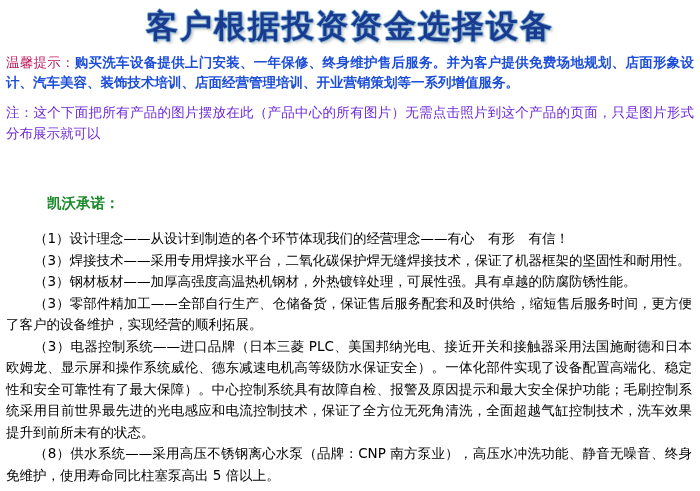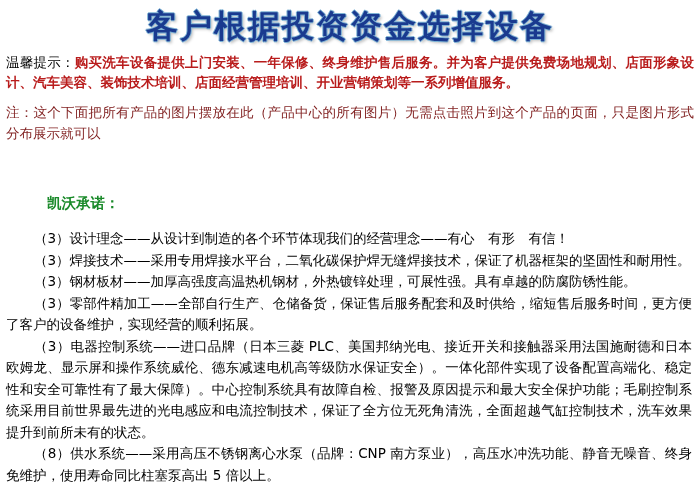--- a/index.html
+++ b/index.html
@@ -42,29 +42,29 @@
     color: #000000;
     margin: 0;
     padding: 0 6px;
     text-align: justify;
   }
   .tip {
     color: #1a7a1a;
     padding-top: 4px;
   }
   .tip .tip-lead {
-    color: #000000;
+    color: #be185d;
     margin-top: 39px;
   }
   .tip .tip-body {
-    color: #b91c1c;
+    color: #1d4ed8;
     font-weight: bold;
   }
   .note {
-    color: #7f1d1d;
+    color: #6d28d9;
     padding-top: 10px;
     line-height: 21px;
   }
   .gap-big {
     height: 34px;
   }
   .promise-head {
     color: #1a8a2a;
     font-weight: bold;
     font-size: 14.5px;
@@ -95,21 +95,21 @@
 
   <p class="para tip"><span class="tip-lead">温馨提示：</span><span class="tip-body">购买洗车设备提供上门安装、一年保修、终身维护售后服务。并为客户提供免费场地规划、店面形象设计、汽车美容、装饰技术培训、店面经营管理培训、开业营销策划等一系列增值服务。</span></p>
 
   <p class="para note">注：这个下面把所有产品的图片摆放在此（产品中心的所有图片）无需点击照片到这个产品的页面，只是图片形式分布展示就可以</p>
 
   <div class="gap-big"></div>
 
   <p class="promise-head">凯沃承诺：</p>
 
   <div class="promise-list">
-    <p class="promise-item">（3）设计理念——从设计到制造的各个环节体现我们的经营理念——有心　有形　有信！</p>
+    <p class="promise-item">（1）设计理念——从设计到制造的各个环节体现我们的经营理念——有心　有形　有信！</p>
     <p class="promise-item">（3）焊接技术——采用专用焊接水平台，二氧化碳保护焊无缝焊接技术，保证了机器框架的坚固性和耐用性。</p>
     <p class="promise-item">（3）钢材板材——加厚高强度高温热机钢材，外热镀锌处理，可展性强。具有卓越的防腐防锈性能。</p>
     <p class="promise-item">（3）零部件精加工——全部自行生产、仓储备货，保证售后服务配套和及时供给，缩短售后服务时间，更方便了客户的设备维护，实现经营的顺利拓展。</p>
     <p class="promise-item">（3）电器控制系统——进口品牌（日本三菱 PLC、美国邦纳光电、接近开关和接触器采用法国施耐德和日本欧姆龙、显示屏和操作系统威伦、德东减速电机高等级防水保证安全）。一体化部件实现了设备配置高端化、稳定性和安全可靠性有了最大保障）。中心控制系统具有故障自检、报警及原因提示和最大安全保护功能；毛刷控制系统采用目前世界最先进的光电感应和电流控制技术，保证了全方位无死角清洗，全面超越气缸控制技术，洗车效果提升到前所未有的状态。</p>
     <p class="promise-item">（8）供水系统——采用高压不锈钢离心水泵（品牌：CNP 南方泵业），高压水冲洗功能、静音无噪音、终身免维护，使用寿命同比柱塞泵高出 5 倍以上。</p>
   </div>
 
 </div>
 
 </body></html>

